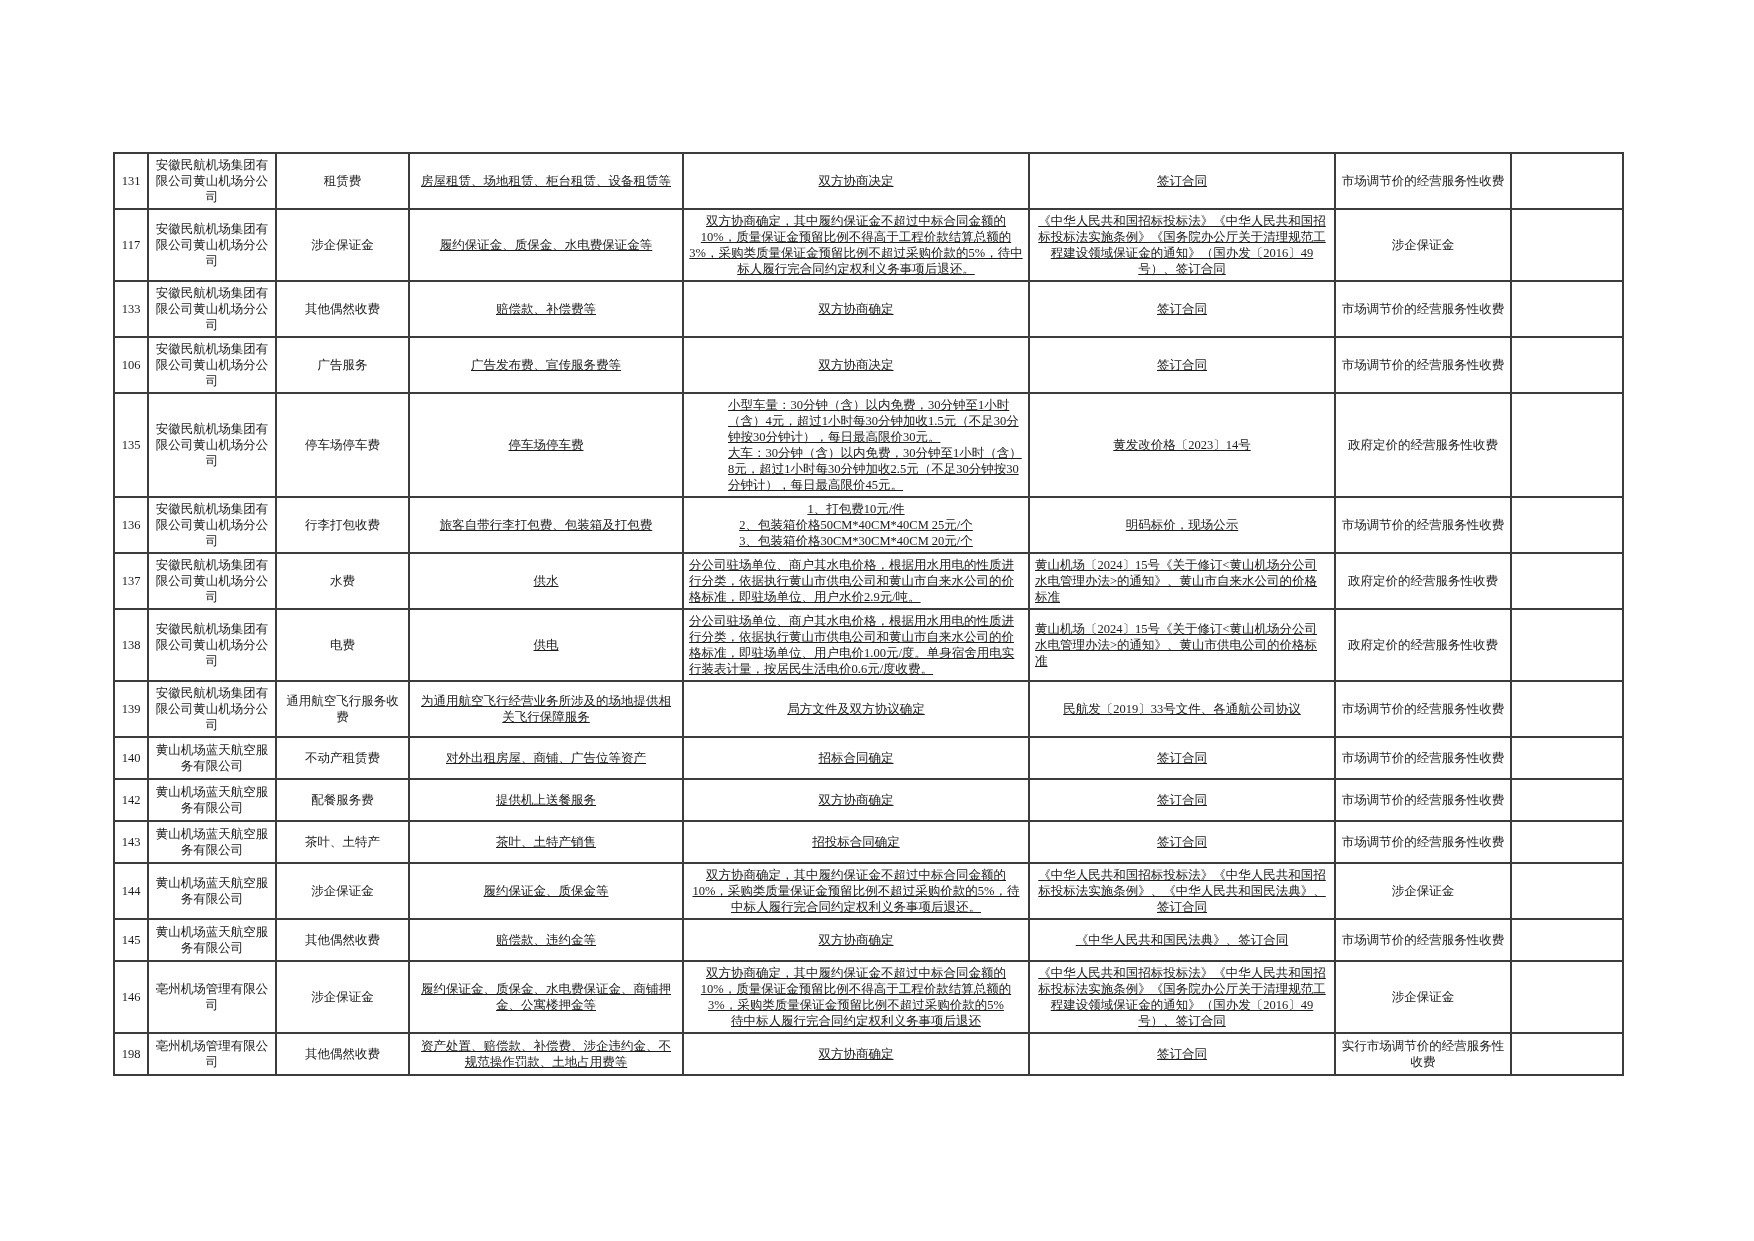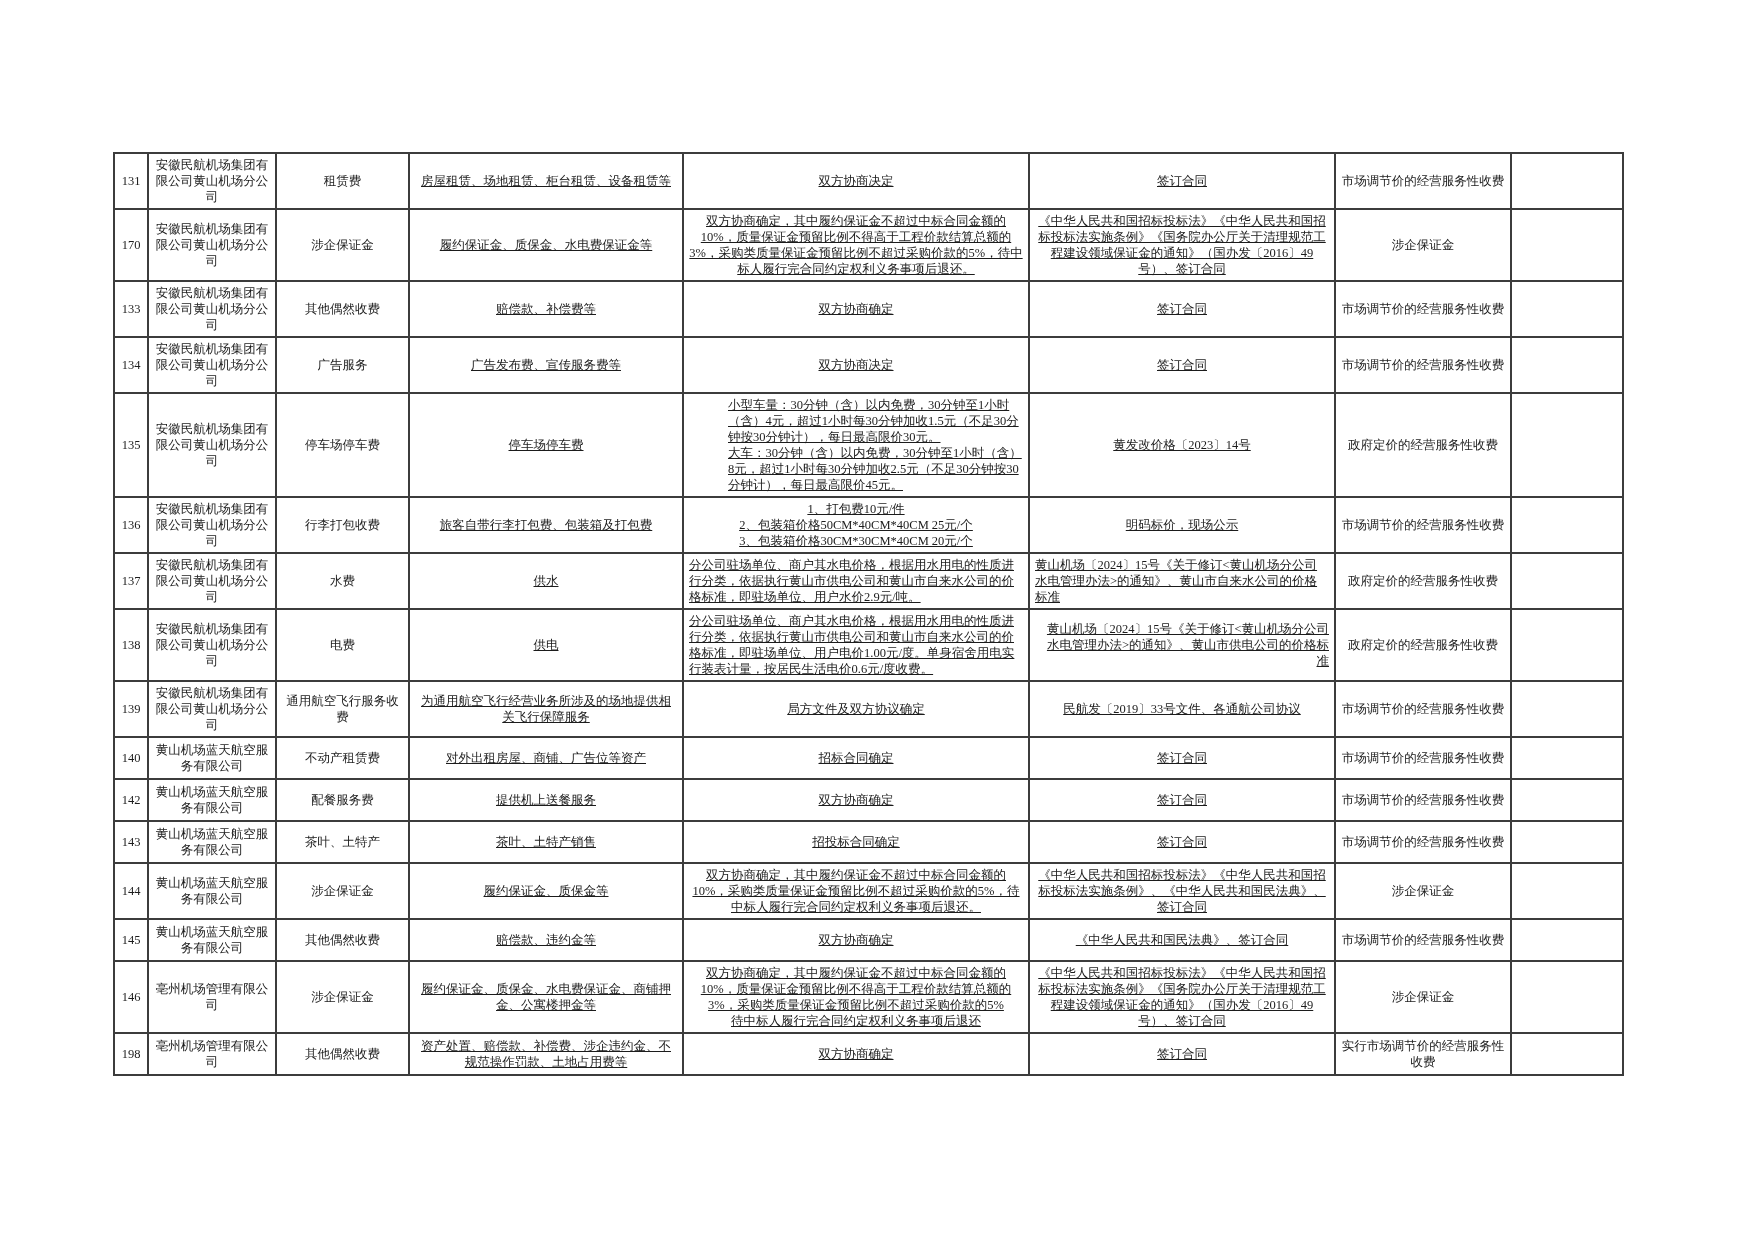--- a/index.html
+++ b/index.html
@@ -54,41 +54,41 @@
     <td class="c-no">131</td>
     <td class="c-company">安徽民航机场集团有限公司黄山机场分公司</td>
     <td class="c-item">租赁费</td>
     <td class="c-content">房屋租赁、场地租赁、柜台租赁、设备租赁等</td>
     <td class="c-pricing">双方协商决定</td>
     <td class="c-basis">签订合同</td>
     <td class="c-category">市场调节价的经营服务性收费</td>
     <td class="c-note"></td>
   </tr>
         <tr>
-    <td class="c-no">170</td>
+    <td class="c-no">117</td>
     <td class="c-company">安徽民航机场集团有限公司黄山机场分公司</td>
     <td class="c-item">涉企保证金</td>
     <td class="c-content">履约保证金、质保金、水电费保证金等</td>
     <td class="c-pricing">双方协商确定，其中履约保证金不超过中标合同金额的10%，质量保证金预留比例不得高于工程价款结算总额的3%，采购类质量保证金预留比例不超过采购价款的5%，待中标人履行完合同约定权利义务事项后退还。</td>
     <td class="c-basis">《中华人民共和国招标投标法》《中华人民共和国招标投标法实施条例》《国务院办公厅关于清理规范工程建设领域保证金的通知》（国办发〔2016〕49号）、签订合同</td>
     <td class="c-category">涉企保证金</td>
     <td class="c-note"></td>
   </tr>
         <tr>
     <td class="c-no">133</td>
     <td class="c-company">安徽民航机场集团有限公司黄山机场分公司</td>
     <td class="c-item">其他偶然收费</td>
     <td class="c-content">赔偿款、补偿费等</td>
     <td class="c-pricing">双方协商确定</td>
     <td class="c-basis">签订合同</td>
     <td class="c-category">市场调节价的经营服务性收费</td>
     <td class="c-note"></td>
   </tr>
         <tr>
-    <td class="c-no">134</td>
+    <td class="c-no">106</td>
     <td class="c-company">安徽民航机场集团有限公司黄山机场分公司</td>
     <td class="c-item">广告服务</td>
     <td class="c-content">广告发布费、宣传服务费等</td>
     <td class="c-pricing">双方协商决定</td>
     <td class="c-basis">签订合同</td>
     <td class="c-category">市场调节价的经营服务性收费</td>
     <td class="c-note"></td>
   </tr>
         <tr>
     <td class="c-no">135</td>
@@ -122,21 +122,21 @@
     <td class="c-basis" style="text-align: left;">黄山机场〔2024〕15号《关于修订&lt;黄山机场分公司水电管理办法&gt;的通知》、黄山市自来水公司的价格标准</td>
     <td class="c-category">政府定价的经营服务性收费</td>
     <td class="c-note"></td>
   </tr>
         <tr>
     <td class="c-no">138</td>
     <td class="c-company">安徽民航机场集团有限公司黄山机场分公司</td>
     <td class="c-item">电费</td>
     <td class="c-content">供电</td>
     <td class="c-pricing" style="text-align: left;">分公司驻场单位、商户其水电价格，根据用水用电的性质进行分类，依据执行黄山市供电公司和黄山市自来水公司的价格标准，即驻场单位、用户电价1.00元/度。单身宿舍用电实行装表计量，按居民生活电价0.6元/度收费。</td>
-    <td class="c-basis" style="text-align: right;">黄山机场〔2024〕15号《关于修订&lt;黄山机场分公司水电管理办法&gt;的通知》、黄山市供电公司的价格标准</td>
+    <td class="c-basis" style="text-align: left;">黄山机场〔2024〕15号《关于修订&lt;黄山机场分公司水电管理办法&gt;的通知》、黄山市供电公司的价格标准</td>
     <td class="c-category">政府定价的经营服务性收费</td>
     <td class="c-note"></td>
   </tr>
         <tr>
     <td class="c-no">139</td>
     <td class="c-company">安徽民航机场集团有限公司黄山机场分公司</td>
     <td class="c-item">通用航空飞行服务收费</td>
     <td class="c-content">为通用航空飞行经营业务所涉及的场地提供相关飞行保障服务</td>
     <td class="c-pricing">局方文件及双方协议确定</td>
     <td class="c-basis">民航发〔2019〕33号文件、各通航公司协议</td>

